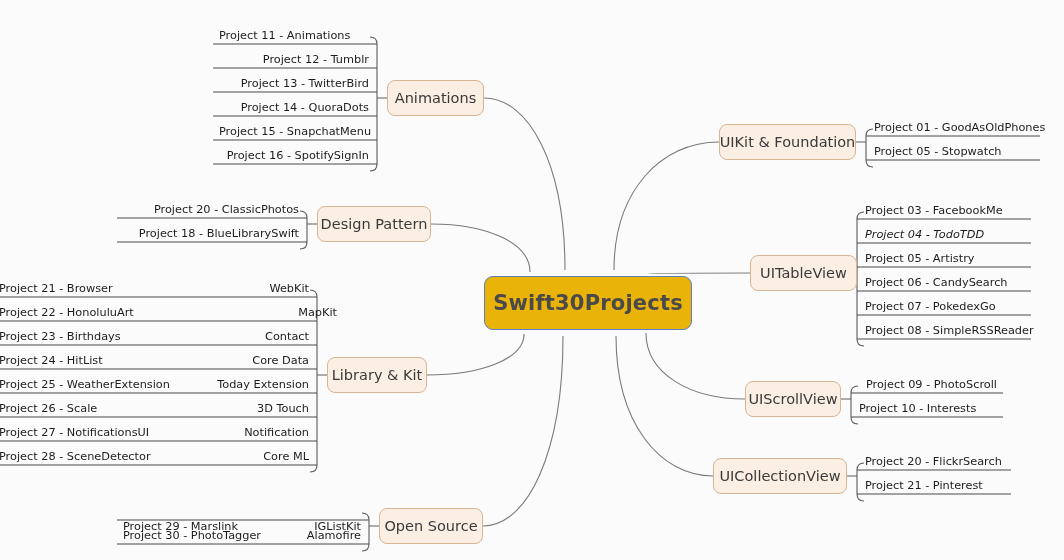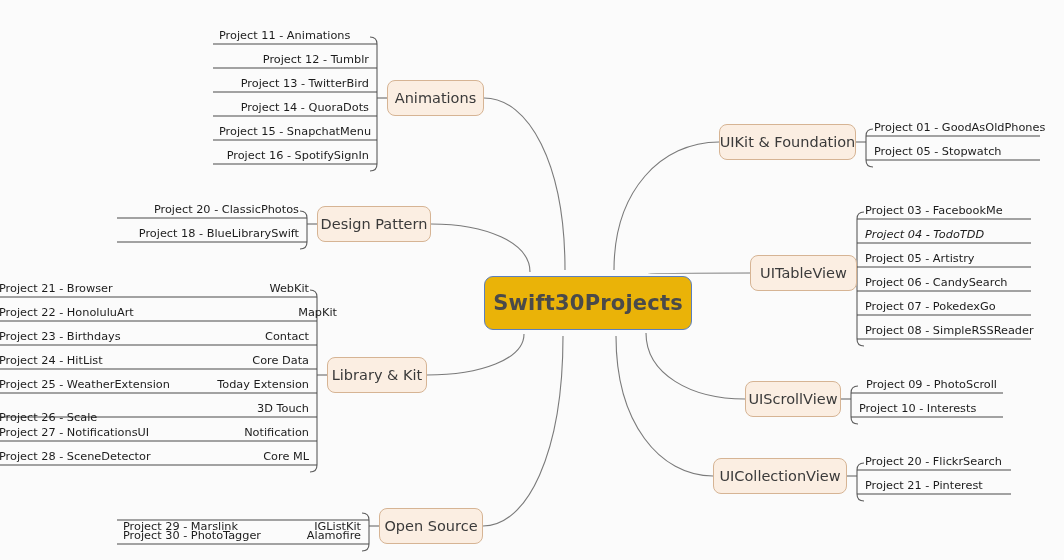--- a/index.html
+++ b/index.html
@@ -164,21 +164,21 @@
     </div>
     <div class="leaf l" style="left: -1px; top: 354px; width: 310px;">
       <span class="p" style="left: 0px; right: auto;">Project 24 - HitList</span>
       <span class="f" style="right: 0px;">Core Data</span>
     </div>
     <div class="leaf l" style="left: -1px; top: 378px; width: 310px;">
       <span class="p" style="left: 0px; right: auto;">Project 25 - WeatherExtension</span>
       <span class="f" style="right: 0px;">Today Extension</span>
     </div>
     <div class="leaf l" style="left: -1px; top: 402px; width: 310px;">
-      <span class="p" style="left: 0px; right: auto; margin-top: 9px;">Project 26 - Scale</span>
+      <span class="p" style="left: 0px; right: auto;">Project 26 - Scale</span>
       <span class="f" style="right: 0px;">3D Touch</span>
     </div>
     <div class="leaf l" style="left: -1px; top: 426px; width: 310px;">
       <span class="p" style="left: 0px; right: auto;">Project 27 - NotificationsUI</span>
       <span class="f" style="right: 0px;">Notification</span>
     </div>
     <div class="leaf l" style="left: -1px; top: 450px; width: 310px;">
       <span class="p" style="left: 0px; right: auto;">Project 28 - SceneDetector</span>
       <span class="f" style="right: 0px;">Core ML</span>
     </div>

